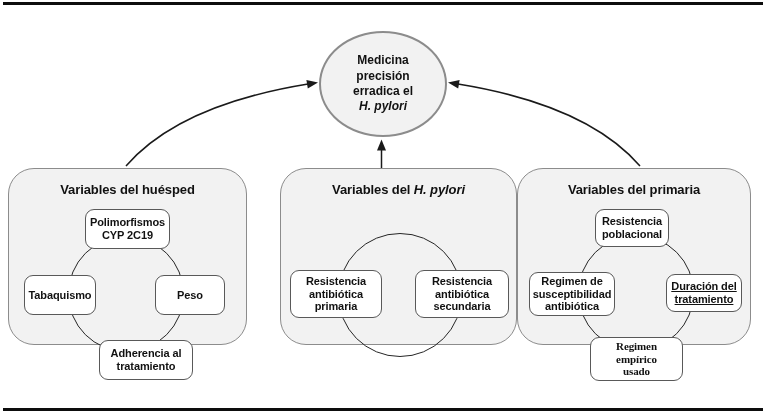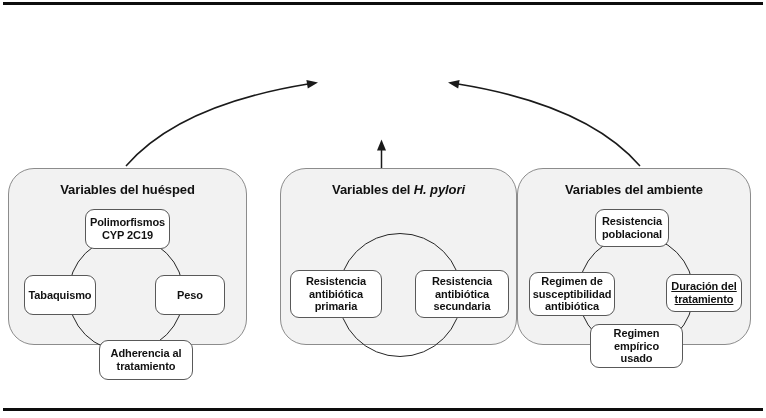--- a/index.html
+++ b/index.html
@@ -51,20 +51,26 @@
 
   <svg class="overlay" width="766" height="418" viewBox="0 0 766 418">
     <path d="M126,166 Q179,105 308,84" fill="none" stroke="#1a1a1a" stroke-width="1.5"></path>
     <polygon points="318,82.5 307.8,88.4 306.4,80.1" fill="#1a1a1a"></polygon>
     <path d="M640,166 Q587,105 458,84" fill="none" stroke="#1a1a1a" stroke-width="1.5"></path>
     <polygon points="448,82.5 458.2,88.4 459.6,80.1" fill="#1a1a1a"></polygon>
     <path d="M381.5,168 L381.5,149" fill="none" stroke="#1a1a1a" stroke-width="1.5"></path>
     <polygon points="381.5,139.5 377,150.5 386,150.5" fill="#1a1a1a"></polygon>
   </svg>
 
+  <div class="center-node">
+    <div>Medicina</div>
+    <div>precisión</div>
+    <div>erradica el</div>
+    <div class="it">H. pylori</div>
+  </div>
 
   <div class="panel panel-host">
     <div class="panel-title">Variables del huésped</div>
     <div class="ring" style="left:59px; top:67px; width:116px; height:116px;"></div>
     <div class="node" style="left:76px; top:40px; width:85px; height:40px;">Polimorfismos
 CYP 2C19</div>
     <div class="node" style="left:146px; top:106px; width:70px; height:40px;">Peso</div>
     <div class="node" style="left:15px; top:106px; width:72px; height:40px;">Tabaquismo</div>
     <div class="node" style="left:70px; top:171px; width:94px; height:40px;margin-left:20px;">Adherencia al
 tratamiento</div>
@@ -75,29 +81,29 @@
     <div class="ring" style="left:57px; top:64px; width:124px; height:124px;"></div>
     <div class="node" style="left:9px; top:101px; width:92px; height:48px;">Resistencia
 antibiótica
 primaria</div>
     <div class="node" style="left:134px; top:101px; width:94px; height:48px;">Resistencia
 antibiótica
 secundaria</div>
   </div>
 
   <div class="panel panel-env">
-    <div class="panel-title">Variables del ambiente</div>
+    <div class="panel-title">Variables del primaria</div>
     <div class="ring" style="left:60px; top:66px; width:116px; height:116px;"></div>
     <div class="node" style="left:77px; top:40px; width:74px; height:38px;">Resistencia
 poblacional</div>
     <div class="node" style="left:11px; top:103px; width:86px; height:44px;">Regimen de
 susceptibilidad
 antibiótica</div>
     <div class="node" style="left:148px; top:105px; width:76px; height:38px;text-decoration:underline;">Duración del
 tratamiento</div>
-    <div class="node" style="left:72px; top:155px; width:93px; height:44px;">Regimen
+    <div class="node" style="left:72px; top:168px; width:93px; height:44px;font-family:Liberation Serif, serif;">Regimen
 empírico
 usado</div>
   </div>
 
   <div class="rule rule-bottom"></div>
 
 </div>
 
 </body></html>

